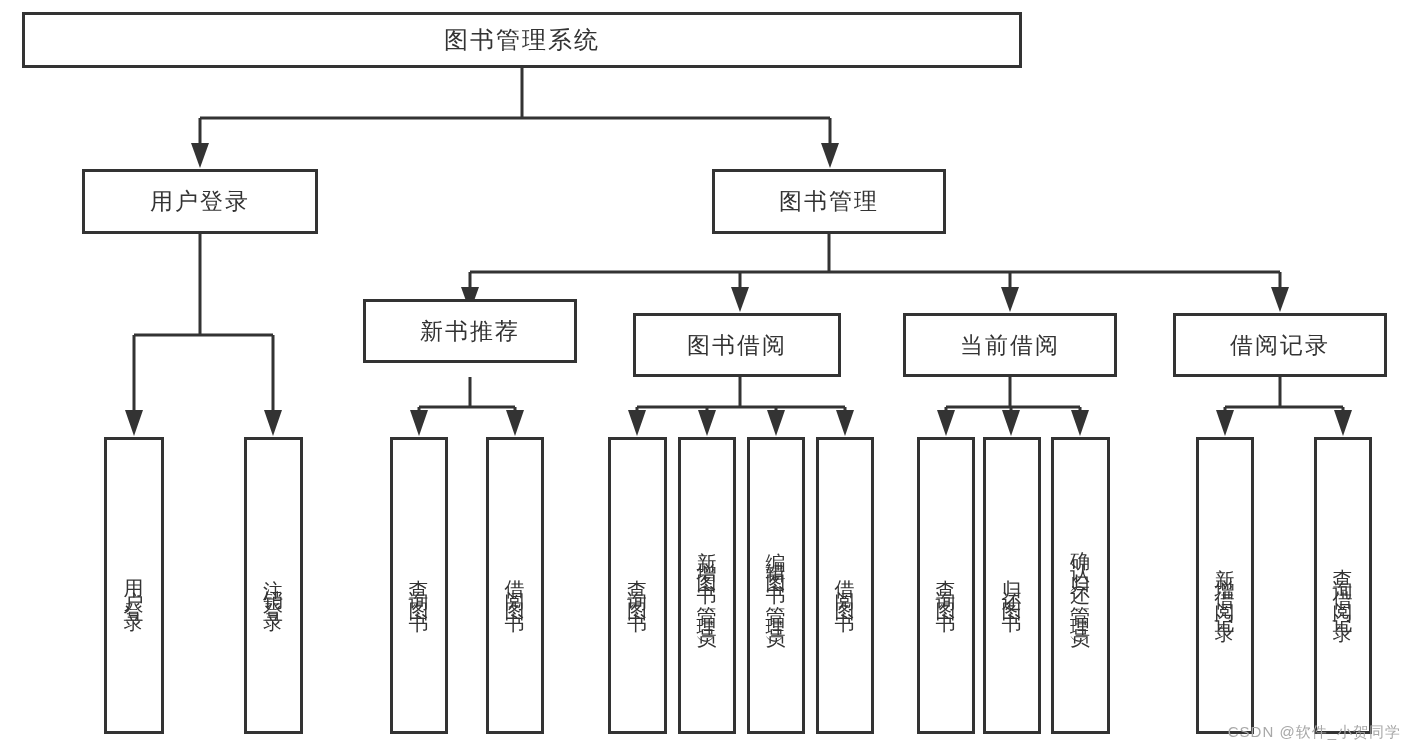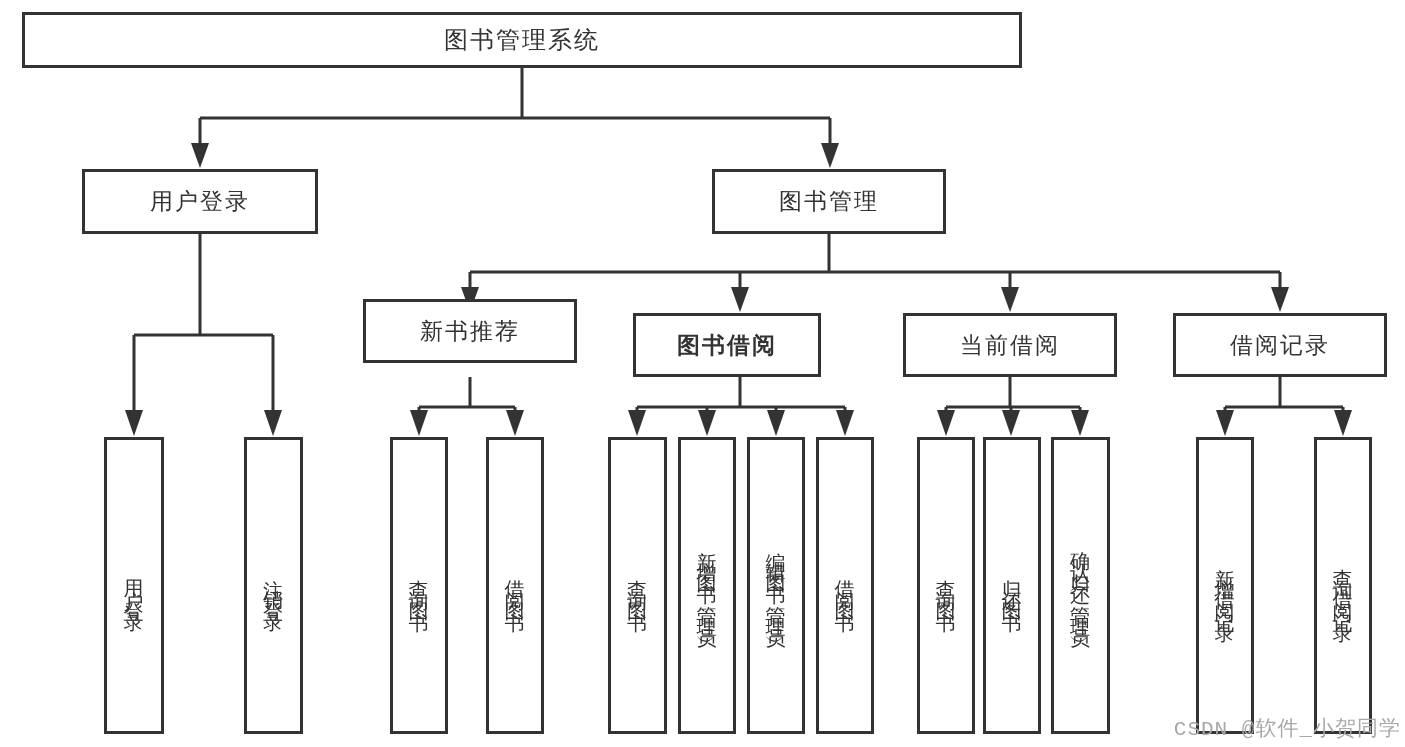--- a/index.html
+++ b/index.html
@@ -51,21 +51,21 @@
     white-space: nowrap;
   }
   
   #n-root          { left: 22px;  top: 12px;  width: 1000px; height: 56px; }
   #n-root .lbl     { font-size: 24px; }
   
   #n-user-login    { left: 82px;  top: 169px; width: 236px; height: 65px; }
   #n-book-mgmt     { left: 712px; top: 169px; width: 234px; height: 65px; text-align: center; }
   
   #n-new-book      { left: 363px;  top: 299px; width: 214px; height: 64px; }
-  #n-book-borrow   { left: 633px;  top: 313px; width: 188px; height: 64px; font-weight: bold; }
+  #n-book-borrow   { left: 633px;  top: 313px; width: 208px; height: 64px; }
   #n-current-borrow{ left: 903px;  top: 313px; width: 214px; height: 64px; }
   #n-borrow-record { left: 1173px; top: 313px; width: 214px; height: 64px; }
   
   #l-user-login    { left: 104px;  width: 60px; }
   #l-logout        { left: 244px;  width: 59px; }
   #l-query-rec     { left: 390px;  width: 58px; }
   #l-borrow-rec    { left: 486px;  width: 58px; }
   #l-query-bor     { left: 608px;  width: 59px; }
   #l-add-book      { left: 678px;  width: 58px; }
   #l-edit-book     { left: 747px;  width: 58px; }
@@ -74,25 +74,24 @@
   #l-return-book   { left: 983px;  width: 58px; }
   #l-confirm-ret   { left: 1051px; width: 59px; }
   #l-add-record    { left: 1196px; width: 58px; }
   #l-query-record  { left: 1314px; width: 58px; }
 
   #watermark {
     position: absolute;
     right: 4px;
     bottom: 5px;
     z-index: 5;
-    font-size: 21px;
+    font-size: 15px;
     color: #a8a8a8;
     letter-spacing: 1px;
     white-space: nowrap;
-    font-family: Liberation Mono, monospace;
   }
 </style>
 </head>
 <body>
 
 <div id="canvas">
 
   <svg id="wires" viewBox="0 0 1405 747" xmlns="http://www.w3.org/2000/svg">
     <g stroke="#333333" stroke-width="3" fill="none">
 

